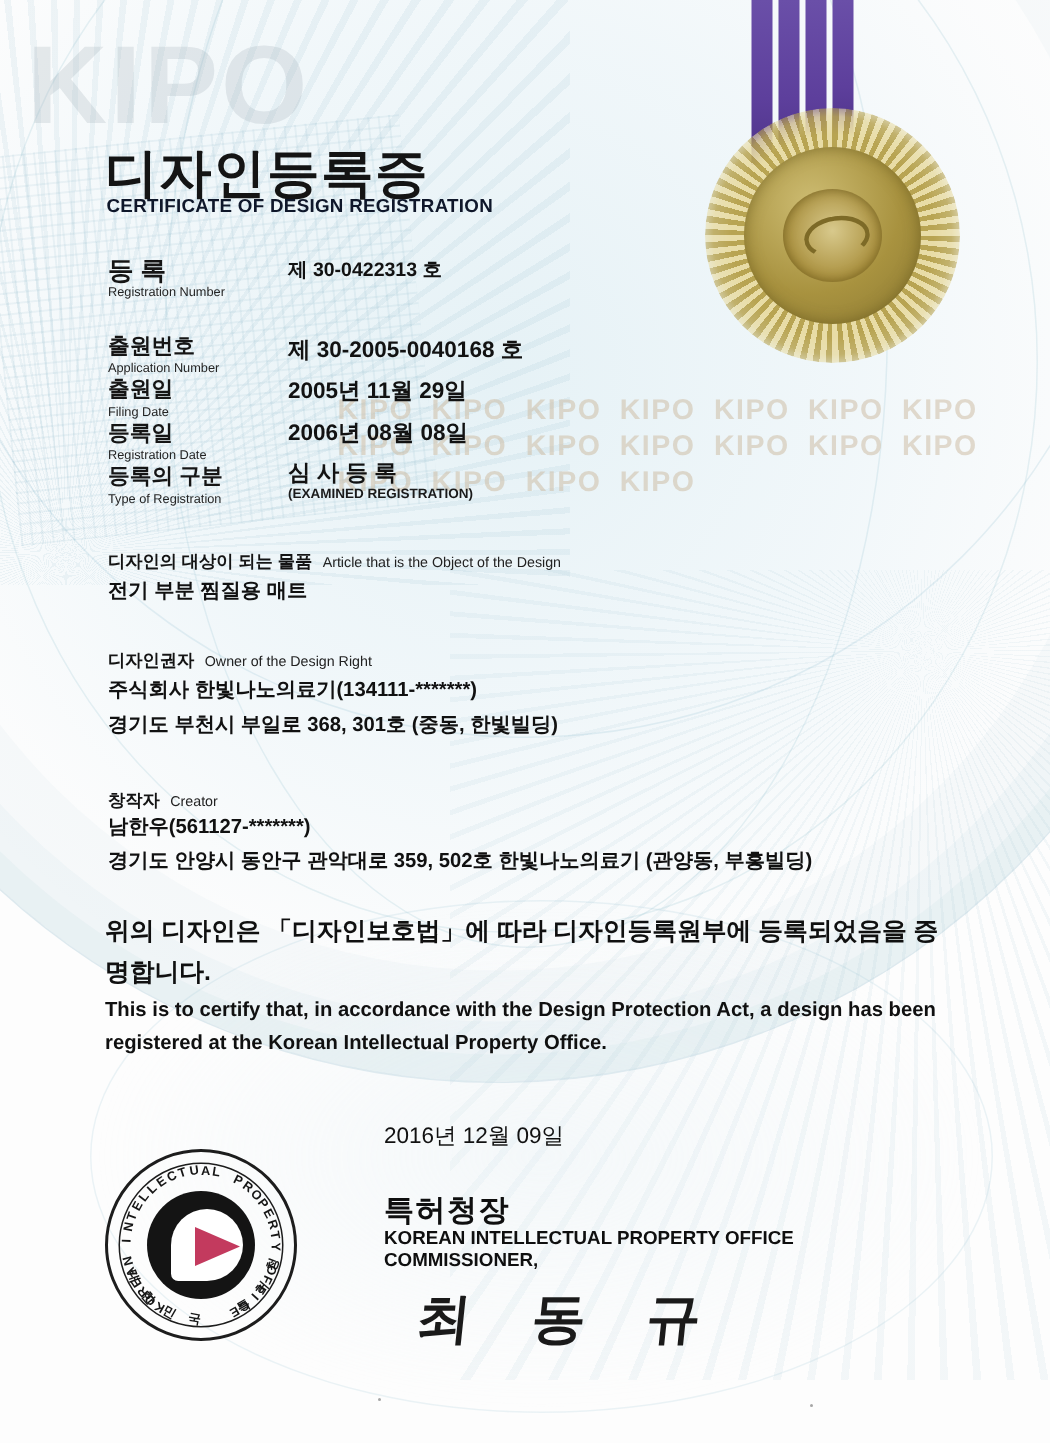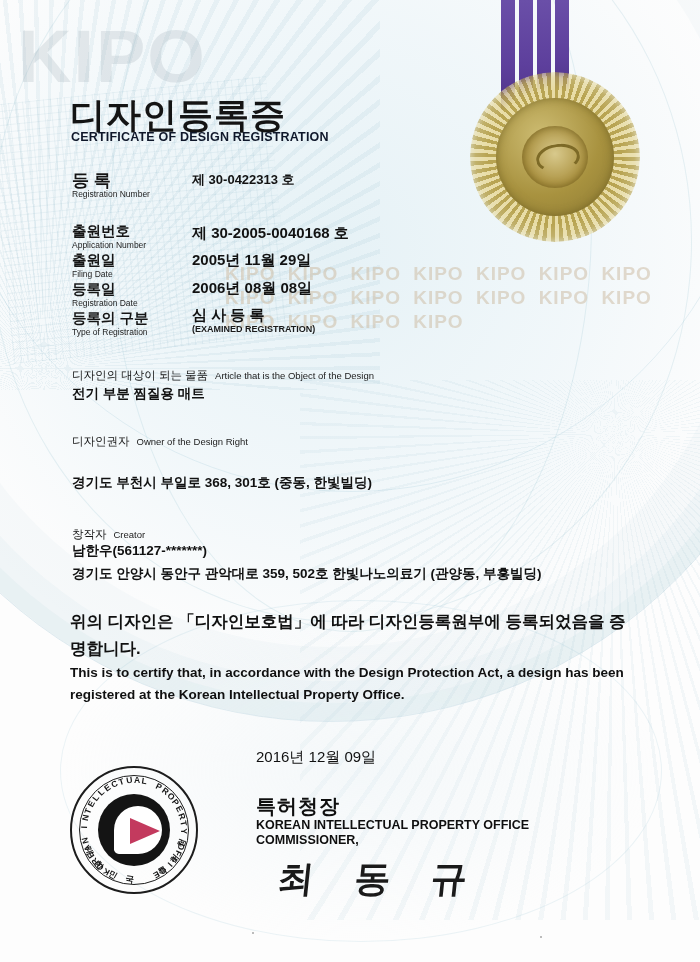--- a/index.html
+++ b/index.html
@@ -248,21 +248,21 @@
     font-weight: 700;
     color: #1a1a1a;
   }
 
   .sec-head {
     position: absolute;
     white-space: nowrap;
   }
   .sec-head .ko {
     font-size: 11.5px;
-    font-weight: 400;
+    font-weight: 700;
     color: #141414;
   }
   .sec-head .en {
     font-size: 9.5px;
     color: #222222;
     margin-left: 7px;
   }
   .sec-line {
     position: absolute;
     font-size: 13.5px;
@@ -463,20 +463,21 @@
   <div class="val val-sm" style="left:192px; top:324px;">(EXAMINED REGISTRATION)</div>
 
   <div class="sec-head" style="left:72px; top:365px;">
     <span class="ko">디자인의 대상이 되는 물품</span><span class="en">Article that is the Object of the Design</span>
   </div>
   <div class="sec-line" style="left:72px; top:385px;">전기 부분 찜질용 매트</div>
 
   <div class="sec-head" style="left:72px; top:431px;">
     <span class="ko">디자인권자</span><span class="en">Owner of the Design Right</span>
   </div>
+  <div class="sec-line" style="left:72px; top:451px;">주식회사 한빛나노의료기(134111-*******)</div>
   <div class="sec-line" style="left:72px; top:474px;">경기도 부천시 부일로 368, 301호 (중동, 한빛빌딩)</div>
 
   <div class="sec-head" style="left:72px; top:524px;">
     <span class="ko">창작자</span><span class="en">Creator</span>
   </div>
   <div class="sec-line" style="left:72px; top:542px;">남한우(561127-*******)</div>
   <div class="sec-line" style="left:72px; top:565px;">경기도 안양시 동안구 관악대로 359, 502호 한빛나노의료기 (관양동, 부흥빌딩)</div>
 
   <div class="certify-ko">위의 디자인은 「디자인보호법」에 따라 디자인등록원부에 등록되었음을 증명합니다.</div>
   <div class="certify-en">This is to certify that, in accordance with the Design Protection Act, a design has been registered at the Korean Intellectual Property Office.</div>

